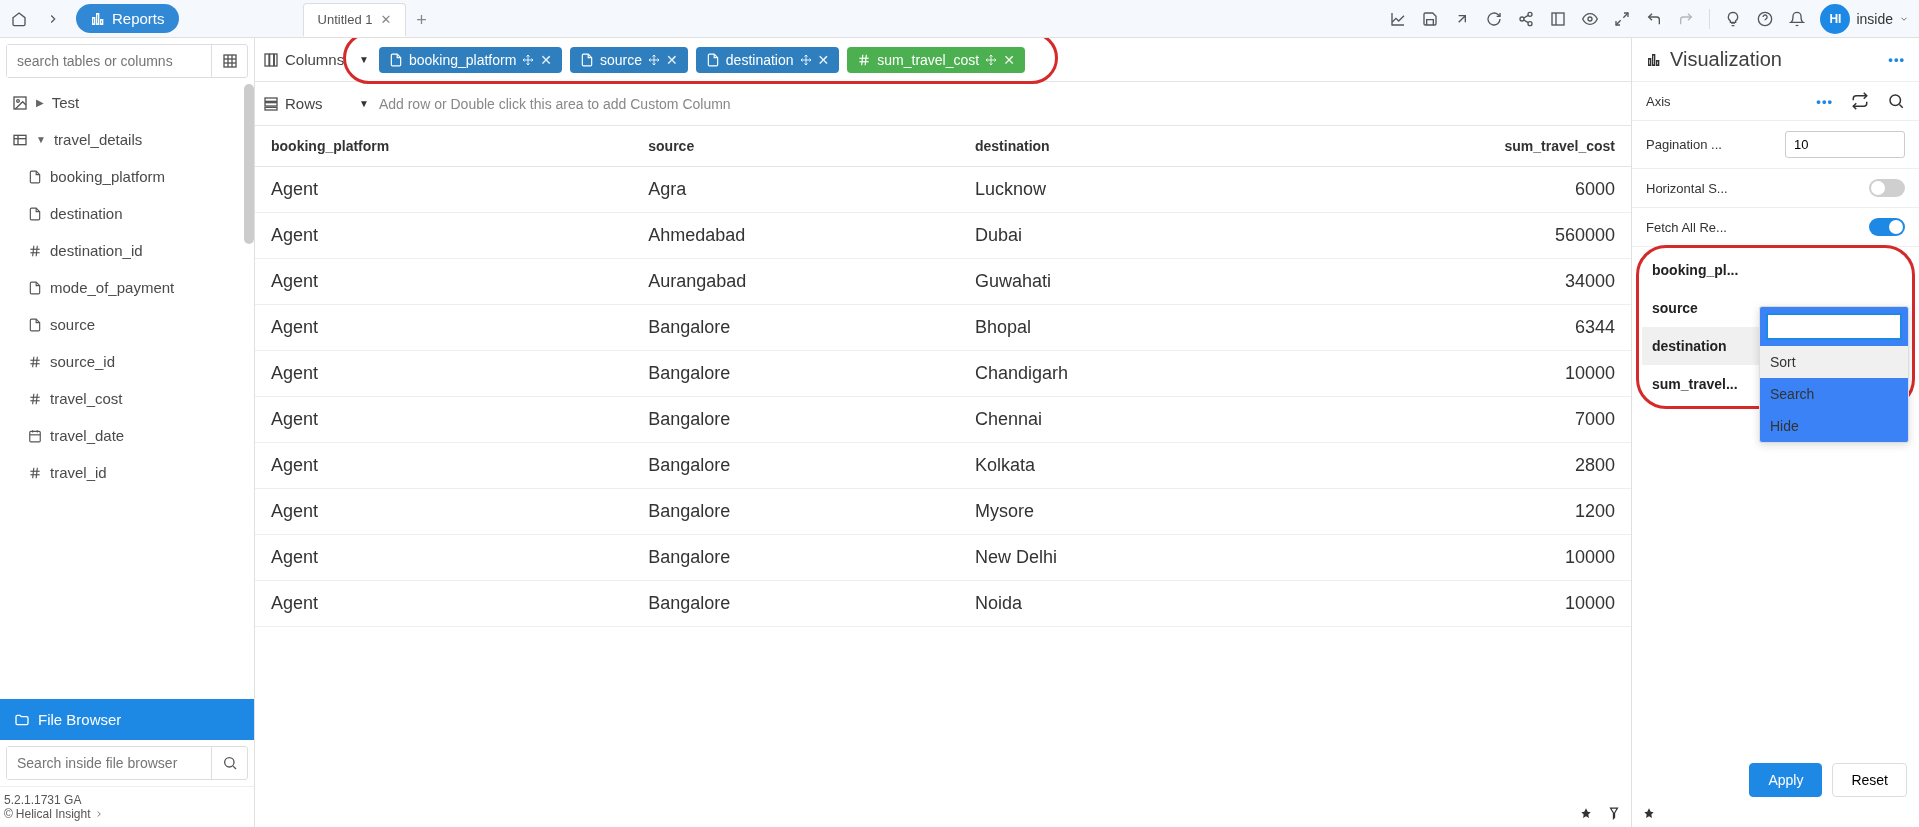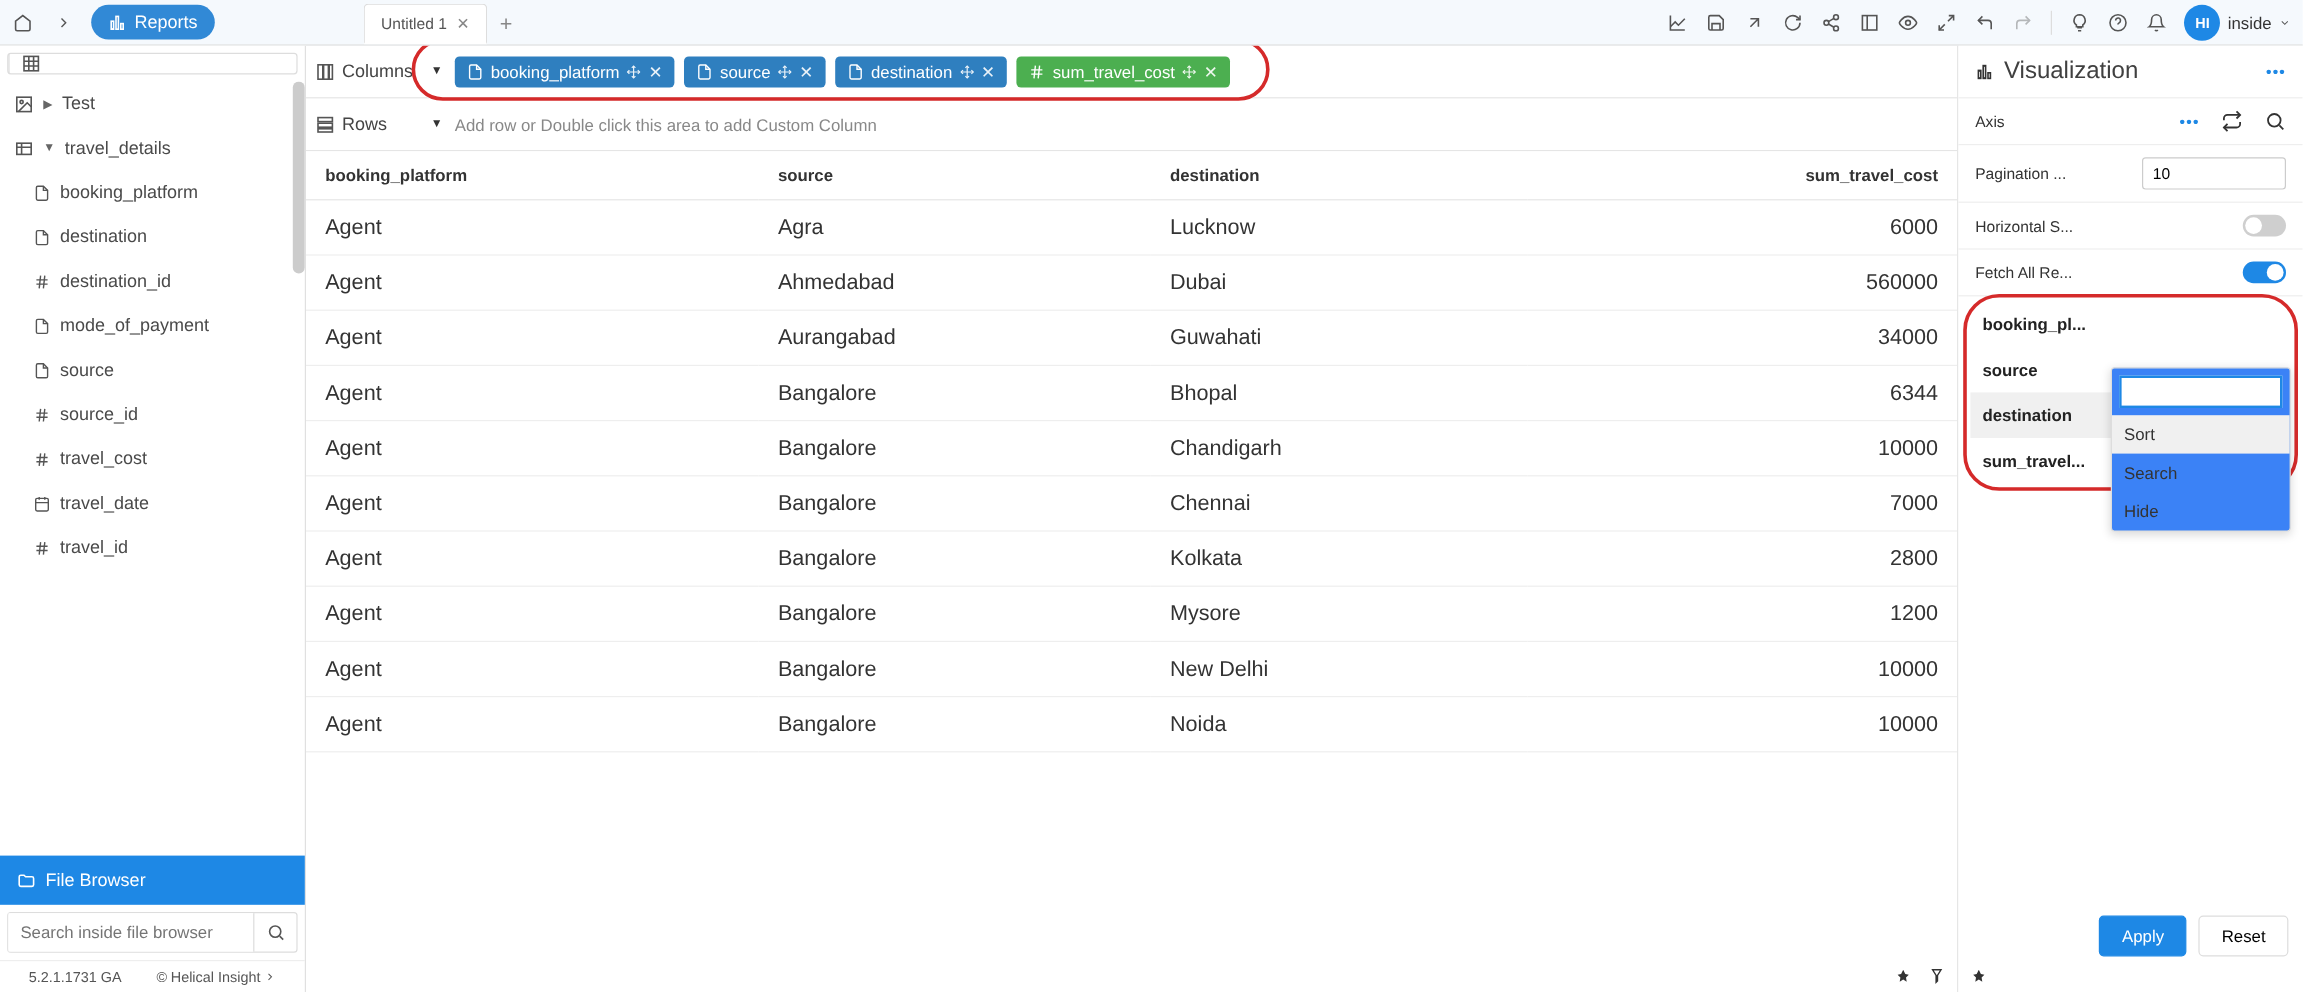--- a/index.html
+++ b/index.html
@@ -29,21 +29,21 @@
 .search-row .grid-icon { width:36px; border-left:1px solid #ddd; display:flex; align-items:center; justify-content:center; color:#555; cursor:pointer; }
 .sidebar-list { flex:1; overflow-y:auto; position:relative; }
 .sb-item { display:flex; align-items:center; gap:8px; padding:10px 12px; color:#4a4a4a; font-size:15px; cursor:pointer; }
 .sb-item .caret { margin-left:0; font-size:10px; color:#666; }
 .sb-indent { padding-left:28px; }
 .scroll-thumb { position:absolute; right:0; top:0; width:10px; height:160px; background:#ccc; border-radius:5px; }
 .file-browser-btn { background:#1e88e5; color:#fff; padding:12px 14px; display:flex; align-items:center; gap:8px; font-size:15px; cursor:pointer; }
 .file-search { display:flex; border:1px solid #ddd; margin:6px; border-radius:3px; }
 .file-search input { flex:1; border:none; padding:8px 10px; font-size:14px; color:#666; outline:none; }
 .file-search .srch { width:36px; border-left:1px solid #ddd; display:flex;align-items:center;justify-content:center;color:#555; cursor:pointer; }
-.sidebar-footer { display:flex; justify-content:space-between; padding:6px 24px; font-size:12px; color:#555; border-top:1px solid #eee; }
+.sidebar-footer { display:flex; justify-content:space-between; padding:6px 4px; font-size:12px; color:#555; border-top:1px solid #eee;flex-direction:column; }
 .sidebar-footer .copy { display:flex; align-items:center; gap:3px; }
 
 
 .workspace { flex:1; display:flex; flex-direction:column; border-right:1px solid #e0e0e0; overflow:hidden; }
 .shelf { display:flex; align-items:center; min-height:44px; border-bottom:1px solid #e5e5e5; padding:4px 8px; gap:6px; position:relative; }
 .shelf-label { display:flex; align-items:center; gap:6px; font-size:15px; color:#444; min-width:90px; }
 .shelf .caret-dd { color:#333; font-size:10px; cursor:pointer; margin-right:4px; }
 .pill { display:inline-flex; align-items:center; gap:6px; color:#fff; padding:5px 10px; border-radius:4px; font-size:14px; }
 .pill .pmove { cursor:grab; opacity:.9; }
 .pill .pclose { cursor:pointer; opacity:.9; }
@@ -220,20 +220,21 @@
             <polyline points="6 9 12 15 18 9"></polyline>
           </svg>
       </div>
     </div>
   </div>
 
   <div class="main">
 
     <div class="sidebar">
       <div class="search-row">
+        <input placeholder="search tables or columns" style="">
         <span class="grid-icon">
           <svg width="16" height="16" viewBox="0 0 24 24" fill="none" stroke="#555" stroke-width="2">
               <rect x="3" y="3" width="18" height="18"></rect>
               <line x1="3" y1="9" x2="21" y2="9"></line>
               <line x1="3" y1="15" x2="21" y2="15"></line>
               <line x1="9" y1="3" x2="9" y2="21"></line>
               <line x1="15" y1="3" x2="15" y2="21"></line>
             </svg>
         </span>
       </div>

